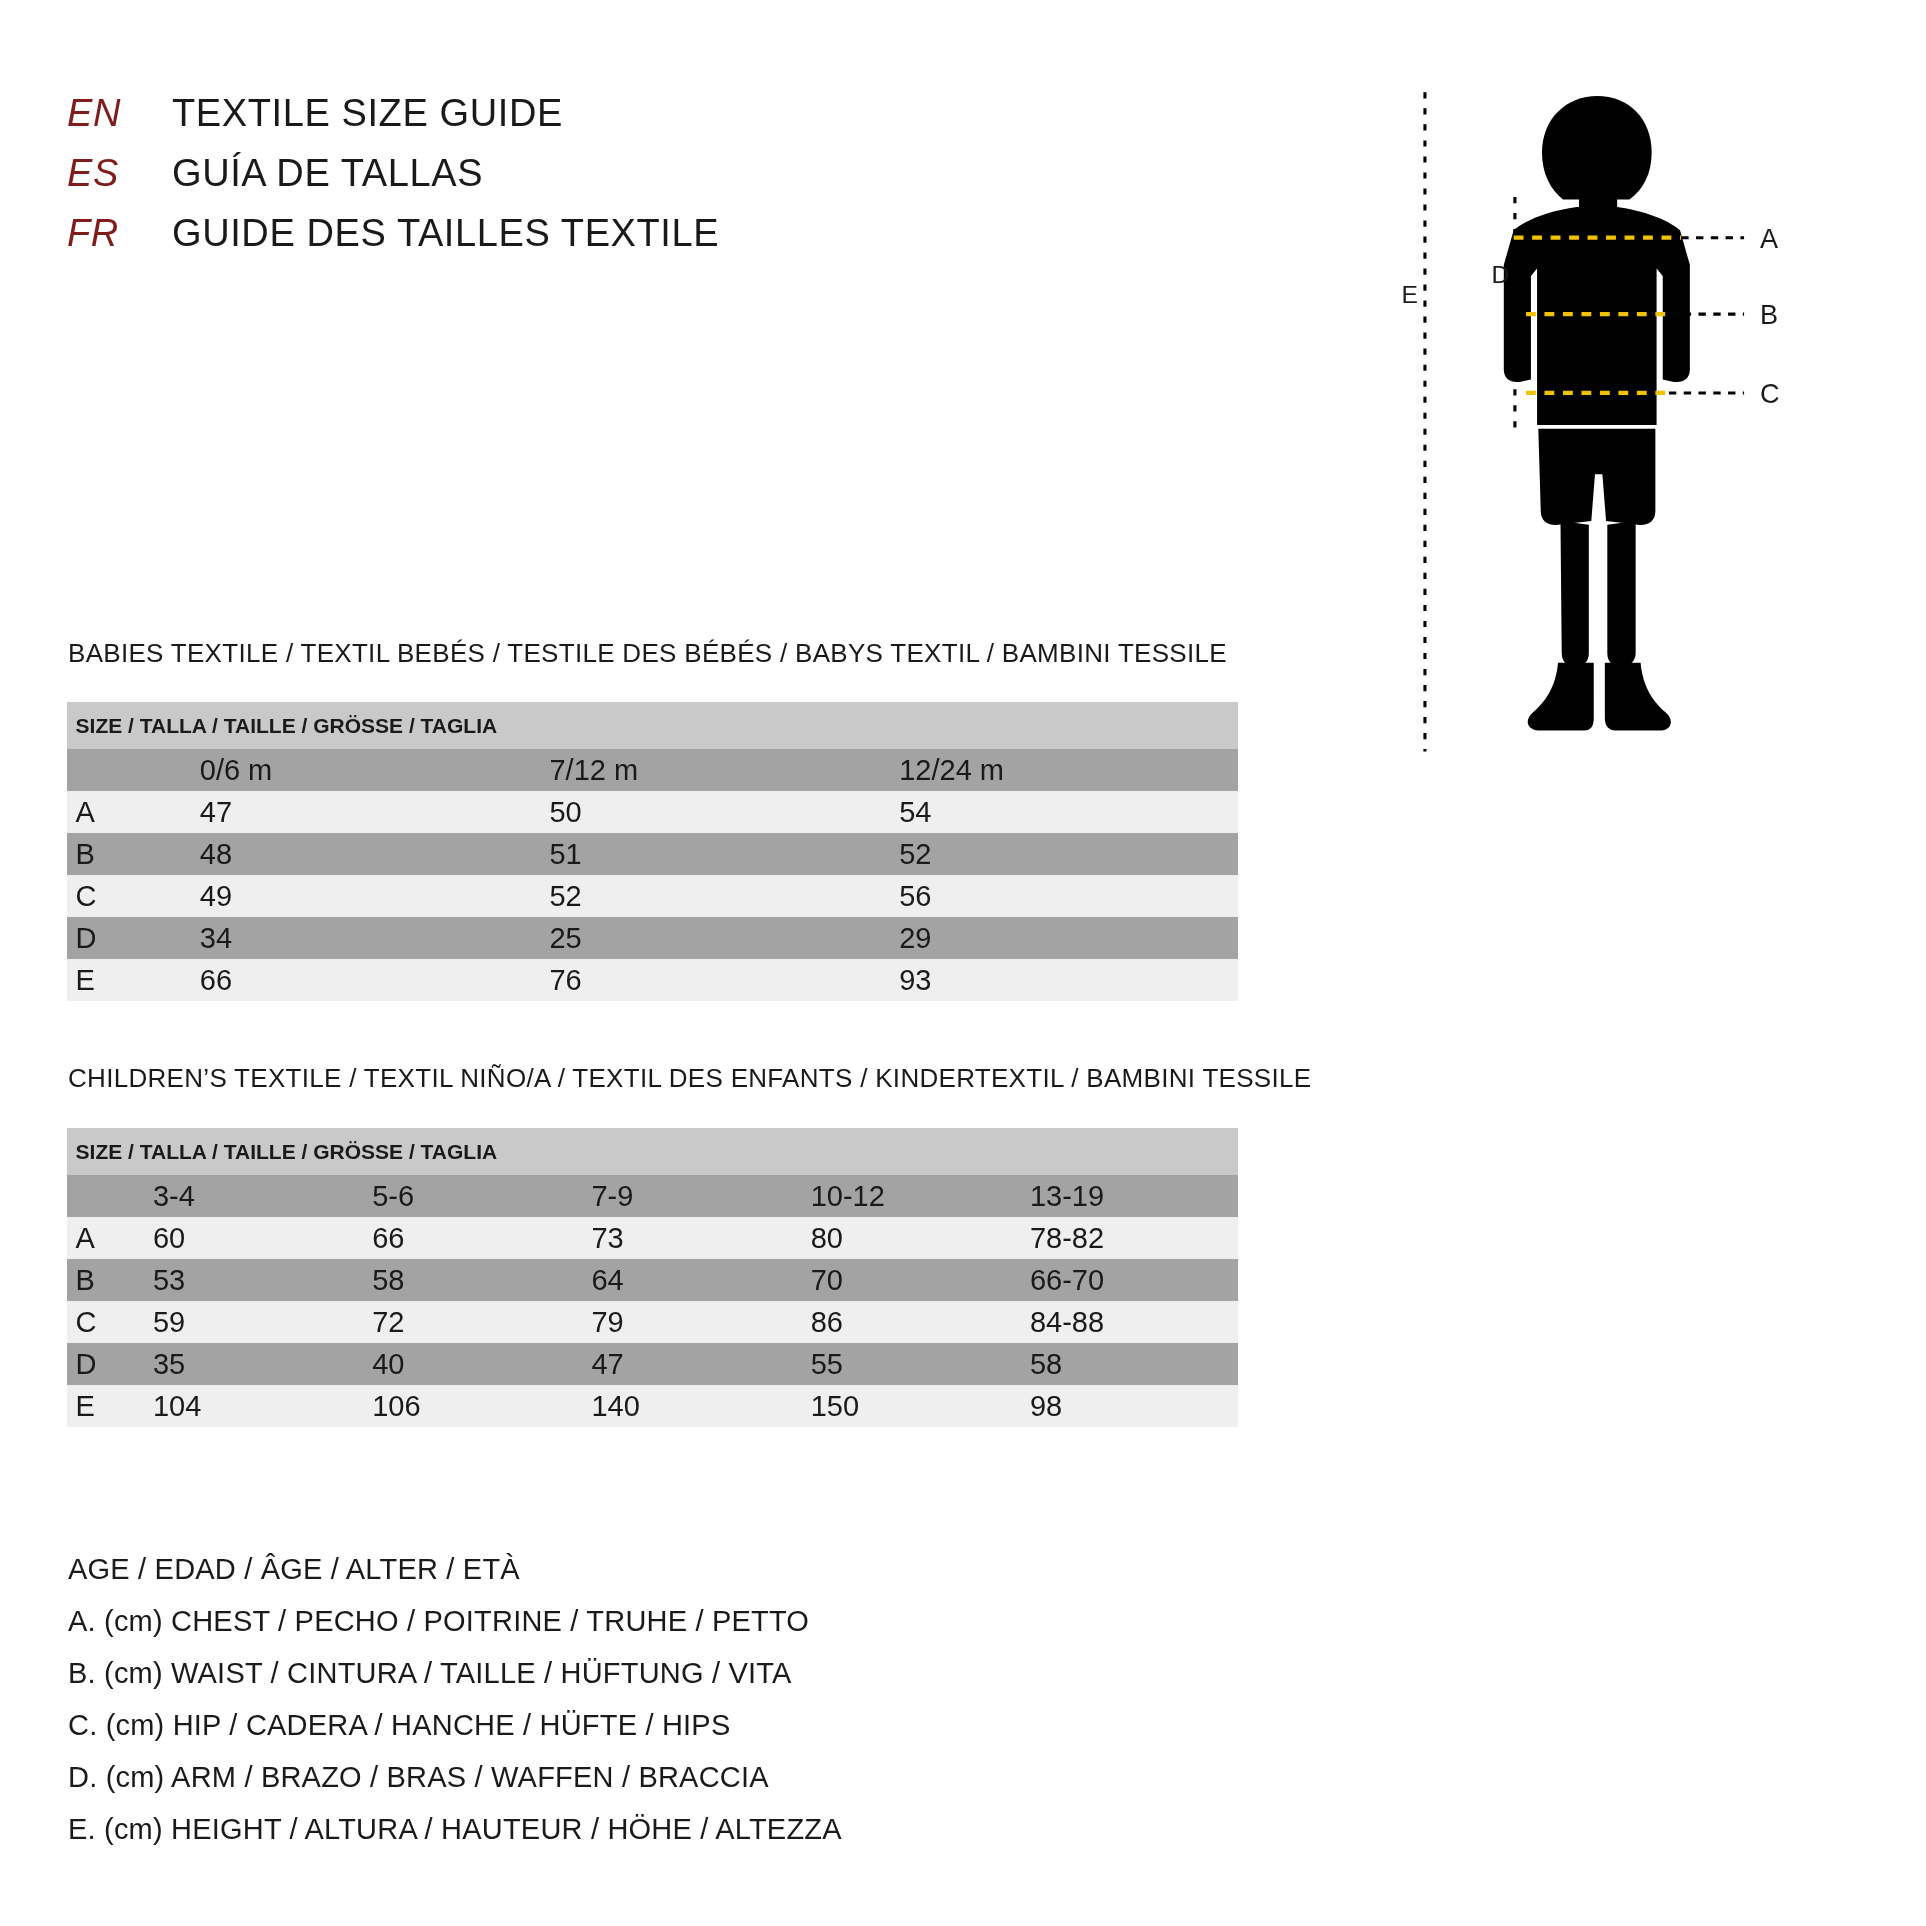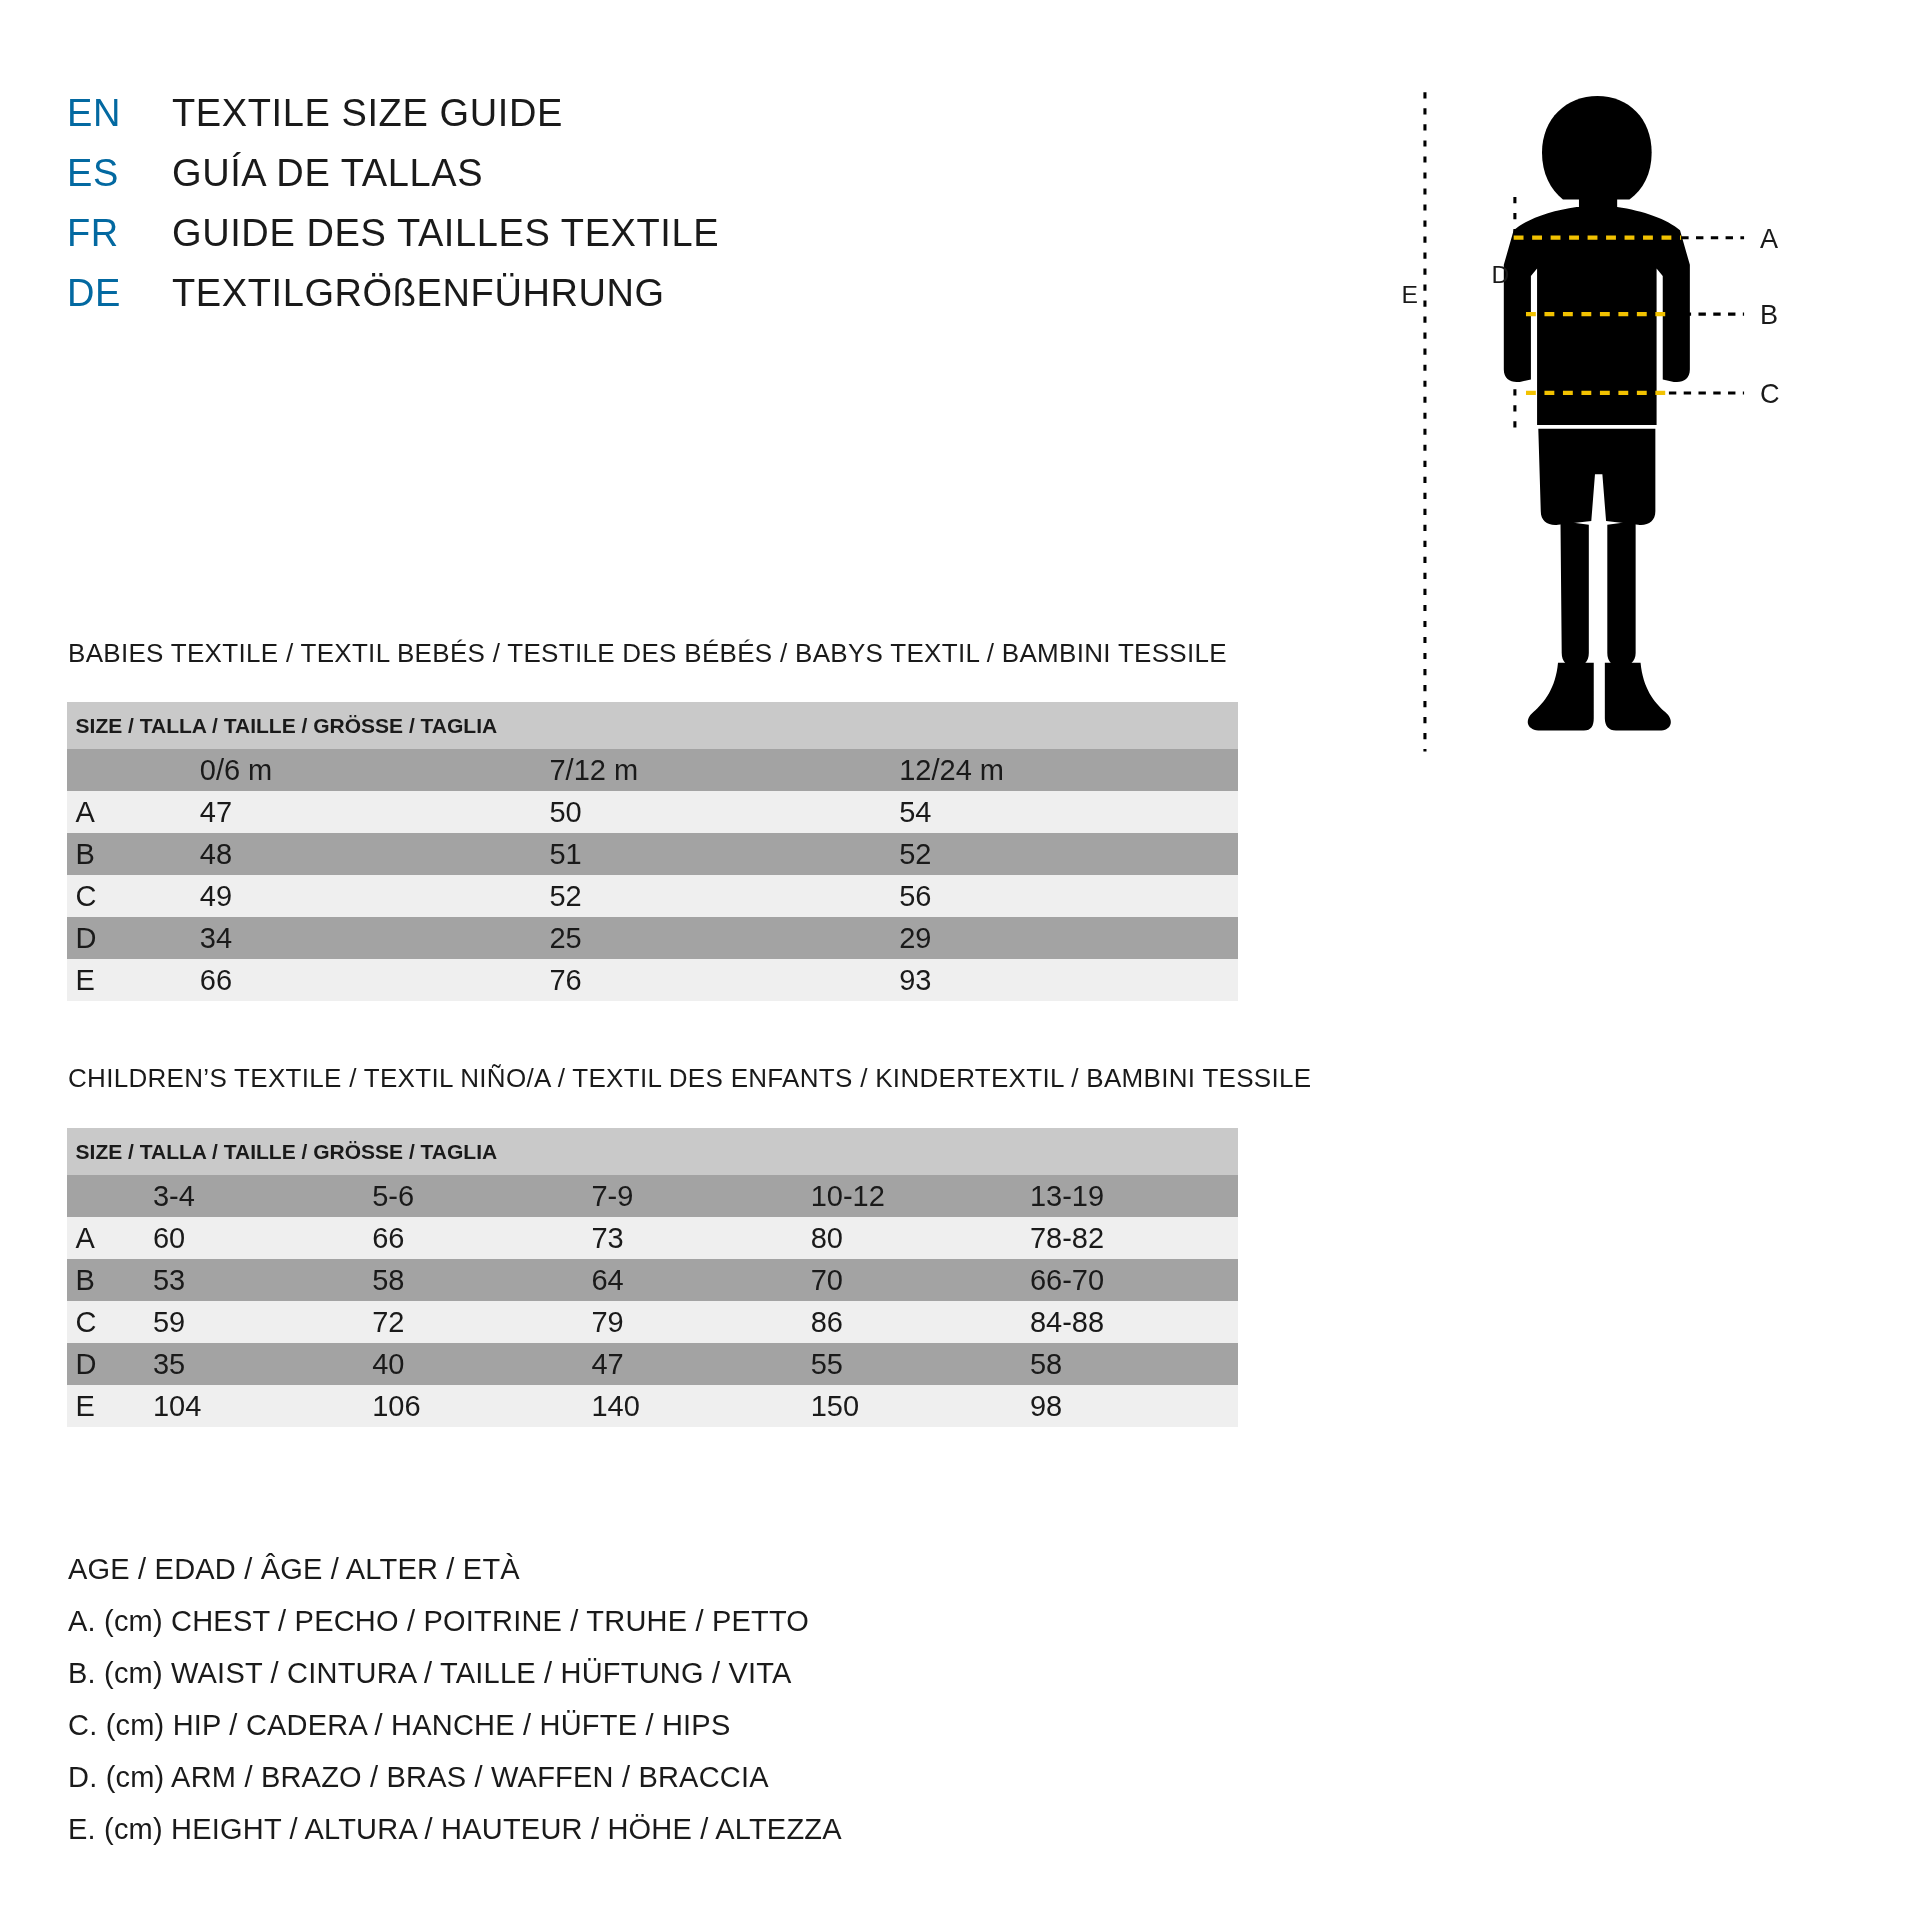--- a/index.html
+++ b/index.html
@@ -25,21 +25,22 @@
   }
   .lang-row {
     display: flex;
     align-items: baseline;
     height: 60px;
   }
   .lang-code {
     width: 105px;
     font-size: 38px;
     letter-spacing: 0.6px;
-    color: #0369a1;
+    color: #7f1d1d;
+    font-style: italic;
   }
   .lang-title {
     font-size: 38px;
     letter-spacing: 0.6px;
     color: #1a1a1a;
     white-space: nowrap;
   }
 
   
   .figure-area {
@@ -121,24 +122,20 @@
     <span class="lang-title">TEXTILE SIZE GUIDE</span>
   </div>
   <div class="lang-row">
     <span class="lang-code">ES</span>
     <span class="lang-title">GUÍA DE TALLAS</span>
   </div>
   <div class="lang-row">
     <span class="lang-code">FR</span>
     <span class="lang-title">GUIDE DES TAILLES TEXTILE</span>
   </div>
-  <div class="lang-row">
-    <span class="lang-code">DE</span>
-    <span class="lang-title">TEXTILGRÖßENFÜHRUNG</span>
-  </div>
 </div>
 
 <div class="figure-area">
   <svg class="fig-svg" width="493" height="690" viewBox="0 0 800 1120" xmlns="http://www.w3.org/2000/svg">
 
     <line x1="42" y1="20" x2="42" y2="1090" stroke="#000" stroke-width="5" stroke-dasharray="10 16"></line>
 
     <line x1="188" y1="190" x2="188" y2="575" stroke="#000" stroke-width="5" stroke-dasharray="10 16"></line>
 
     <g fill="#000000">

